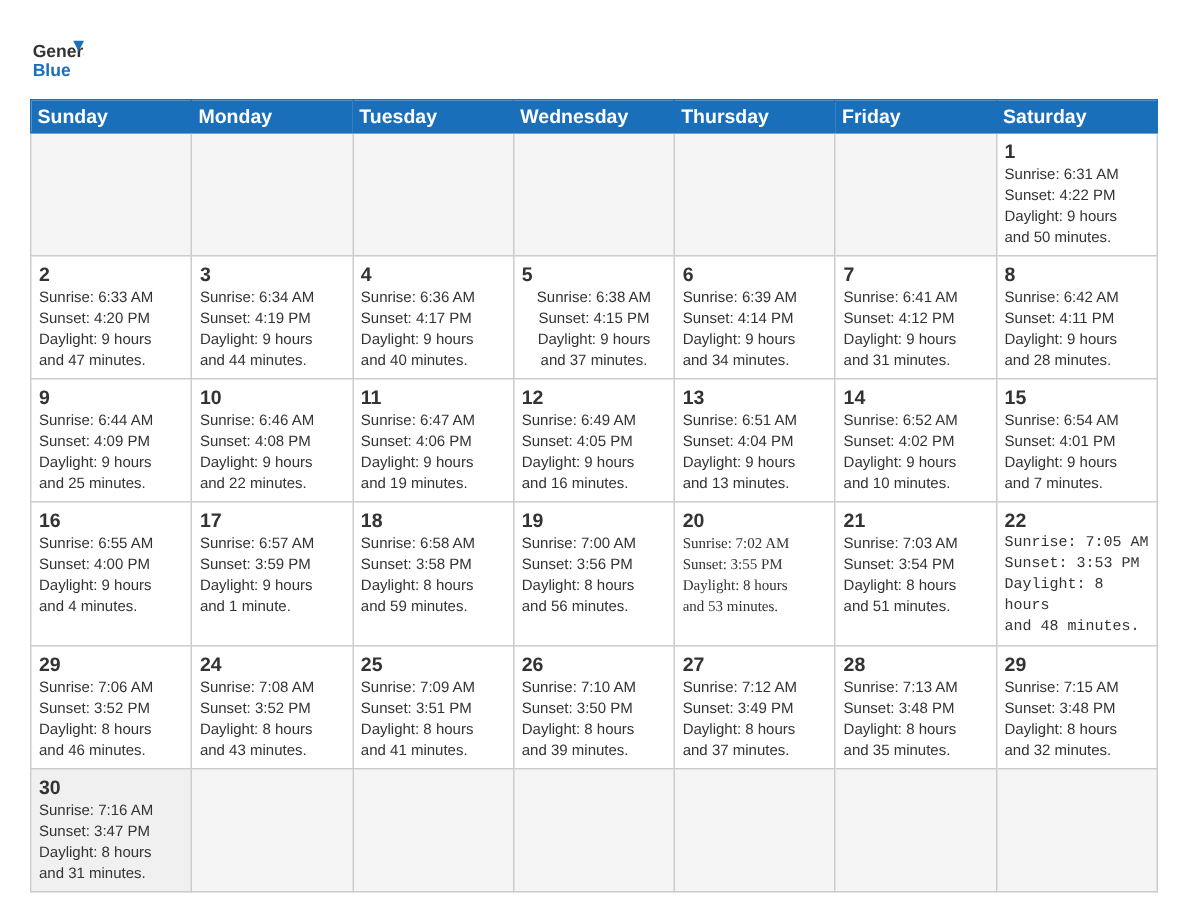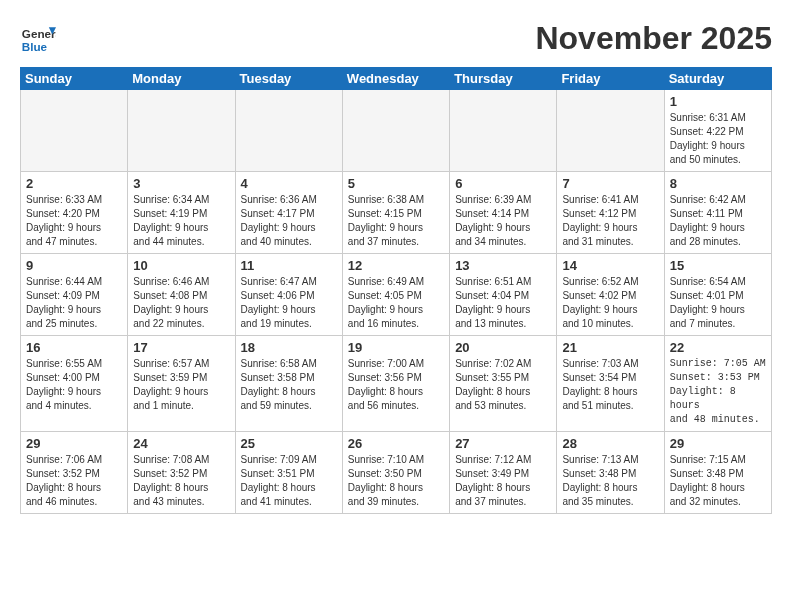--- a/index.html
+++ b/index.html
@@ -84,21 +84,20 @@
 
 <div class="header-area">
   <div class="logo">
     <svg class="logo-icon" viewBox="0 0 40 40">
       <text x="2" y="20" font-size="13" font-weight="bold" fill="#333">General</text>
       <text x="2" y="34" font-size="13" font-weight="bold" fill="#1a6fba">Blue</text>
       <polygon points="32,8 40,8 36,16" fill="#1a6fba"></polygon>
     </svg>
   </div>
   <div class="title-area">
-    <div class="month-title">November 2025</div>
   </div>
 </div>
 
 <table class="calendar">
   <thead>
     <tr>
     <th>Sunday</th>
         <th>Monday</th>
         <th>Tuesday</th>
         <th>Wednesday</th>
@@ -140,21 +139,21 @@
         </td>
         <td>
           <span class="day-number">4</span>
           <div class="day-info" style="white-space: pre-line;">Sunrise: 6:36 AM
 Sunset: 4:17 PM
 Daylight: 9 hours
 and 40 minutes.</div>
         </td>
         <td>
           <span class="day-number">5</span>
-          <div class="day-info" style="white-space: pre-line;">Sunrise: 6:38 AM
+          <div class="day-info" style="white-space: pre-line; text-align: center;">Sunrise: 6:38 AM
 Sunset: 4:15 PM
 Daylight: 9 hours
 and 37 minutes.</div>
         </td>
         <td>
           <span class="day-number">6</span>
           <div class="day-info" style="white-space: pre-line;">Sunrise: 6:39 AM
 Sunset: 4:14 PM
 Daylight: 9 hours
 and 34 minutes.</div>
@@ -249,21 +248,21 @@
         </td>
         <td>
           <span class="day-number">19</span>
           <div class="day-info" style="white-space: pre-line;">Sunrise: 7:00 AM
 Sunset: 3:56 PM
 Daylight: 8 hours
 and 56 minutes.</div>
         </td>
         <td>
           <span class="day-number">20</span>
-          <div class="day-info" style="white-space: pre-line;">Sunrise: 7:02 AM
+          <div class="day-info" style="white-space: pre-line; font-family: Liberation Serif, serif;">Sunrise: 7:02 AM
 Sunset: 3:55 PM
 Daylight: 8 hours
 and 53 minutes.</div>
         </td>
         <td>
           <span class="day-number">21</span>
           <div class="day-info" style="white-space: pre-line;">Sunrise: 7:03 AM
 Sunset: 3:54 PM
 Daylight: 8 hours
 and 51 minutes.</div>
@@ -319,15 +318,30 @@
 Daylight: 8 hours
 and 35 minutes.</div>
         </td>
         <td>
           <span class="day-number">29</span>
           <div class="day-info" style="white-space: pre-line;">Sunrise: 7:15 AM
 Sunset: 3:48 PM
 Daylight: 8 hours
 and 32 minutes.</div>
         </td>
+      </tr>
+      <tr class="last-row">
+        <td>
+          <span class="day-number">30</span>
+          <div class="day-info" style="white-space: pre-line;">Sunrise: 7:16 AM
+Sunset: 3:47 PM
+Daylight: 8 hours
+and 31 minutes.</div>
+        </td>
+        <td class="empty"></td>
+        <td class="empty"></td>
+        <td class="empty"></td>
+        <td class="empty"></td>
+        <td class="empty"></td>
+        <td class="empty"></td>
       </tr>
     </tbody>
 </table>
 
 </body></html>

